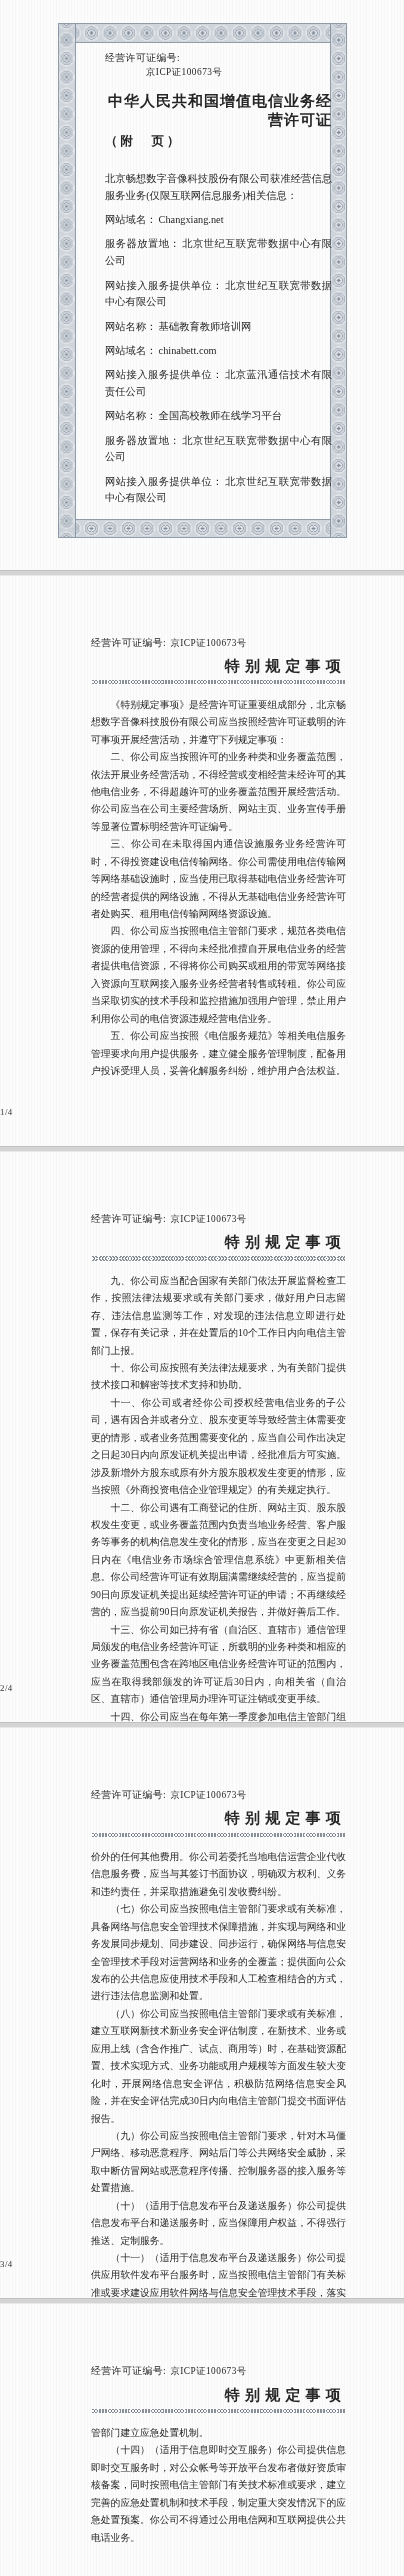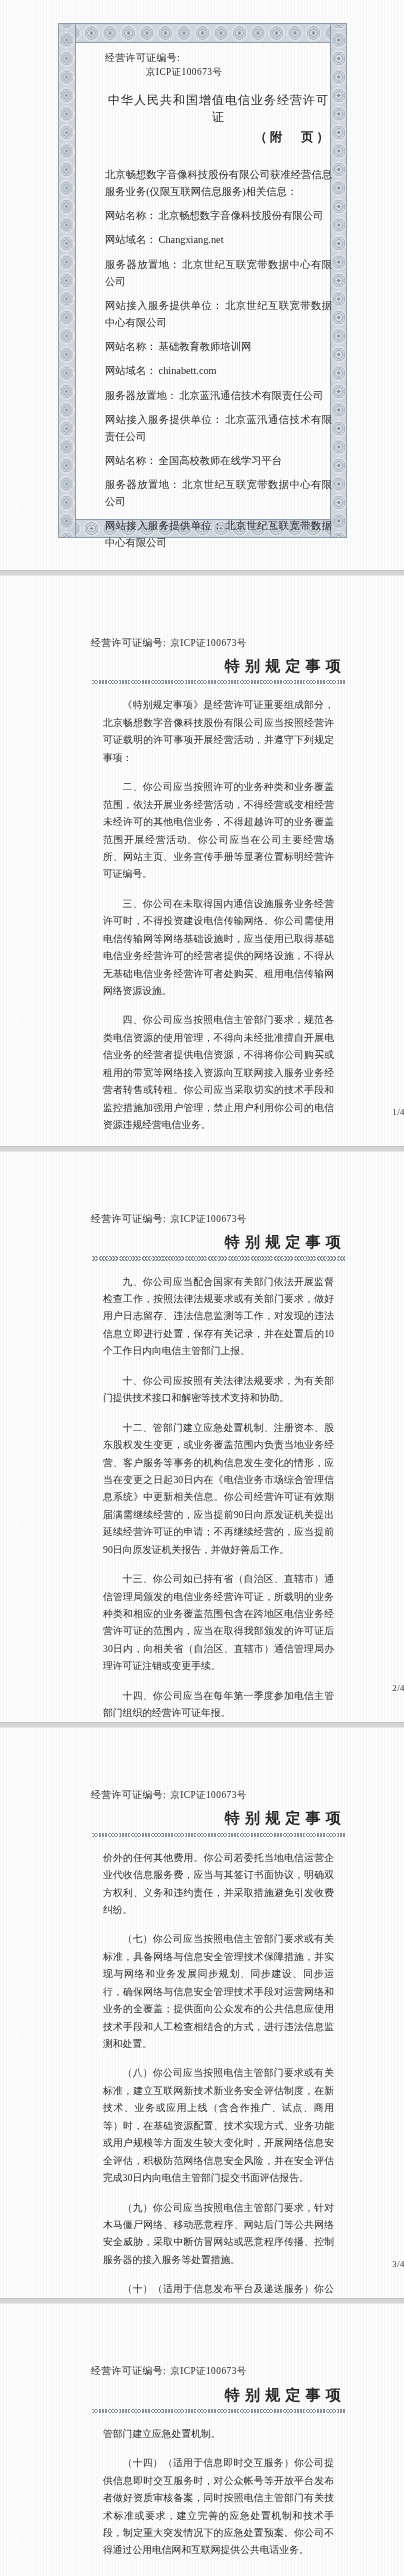--- a/index.html
+++ b/index.html
@@ -19,41 +19,41 @@
   }
   .ornate.h{left:58px;right:58px;height:17.5px;border-top:1px solid #8894a2;border-bottom:1px solid #8894a2;}
   .ornate.top{top:23px;}
   .ornate.bottom{bottom:32px;}
   .ornate.v{top:24px;bottom:33px;width:15.5px;border-left:1px solid #8894a2;border-right:1px solid #8894a2;background-size:16.5px 18.5px;}
   .ornate.left{left:58px;}
   .ornate.right{right:58px;}
   .p1-content{position:relative;padding:52px 73px 0 73px;}
   .lic-label{font-size:9.8px;letter-spacing:0.5px;}
   .lic-value-block{font-size:9.3px;padding-left:41px;margin-top:1px;letter-spacing:0.5px;}
-  .cert-title{font-size:12px;font-weight:normal;text-align:center;margin:13.4px 0 2.1px 0;letter-spacing:1px;}
-  .cert-subtitle{font-size:12.4px;font-weight:bold;text-align:right;margin:3.1px 0 20.6px 0;letter-spacing:3.1px;}
+  .cert-title{font-size:15px;font-weight:bold;text-align:right;margin:13.4px 0 2.1px 0;letter-spacing:1px;}
+  .cert-subtitle{font-size:12.4px;font-weight:bold;text-align:left;margin:3.1px 0 20.6px 0;letter-spacing:3.1px;}
   .p1line{font-size:10.3px;line-height:1.62;margin:0 0 7.7px 0;text-align:justify;}
   .p1line .val{padding-left:2.1px;}
   
   .sp-content{position:relative;padding:61px 59px 0 59px;}
   .sp-header{font-size:9.8px;letter-spacing:0.5px;margin:0 0 7.2px 0;}
   .sp-header .lic-value{font-size:9.3px;padding-left:4.1px;}
   .sp-title{font-size:15px;font-weight:bold;text-align:right;letter-spacing:5.2px;margin:3.1px 0 0 0;}
   .rule{
     height:4.1px;margin:4.1px auto 11.3px auto;width:99%;
     background-image:
       repeating-linear-gradient(115deg, rgba(110,118,128,.8) 0 0.8px, transparent 0.8px 2.6px),
       repeating-linear-gradient(65deg, rgba(110,118,128,.8) 0 0.8px, transparent 0.8px 2.6px);
   }
   .sp-body p{
-    font-size:9.8px;line-height:1.78;text-align:justify;margin:12px;text-indent:2em;
+    font-size:9.8px;line-height:1.78;text-align:justify;margin:0;text-indent:2em;
   }
   .sp-body p.cont{text-indent:0;}
   .page-no{
-    position:absolute;left:8px;right:0;bottom:29px;text-align:right;
+    position:absolute;left:0;right:0;bottom:29px;text-align:left;
     font-size:8.8px;letter-spacing:0.5px;color:#333;
   }
 </style>
 </head>
 <body>
 
 <div class="sheet">
 
   <div class="page">
     <div class="ornate h top"></div>
@@ -61,28 +61,26 @@
     <div class="ornate v left"></div>
     <div class="ornate v right"></div>
     <div class="p1-content">
       <div class="lic-label">经营许可证编号:</div>
       <div class="lic-value-block">京ICP证100673号</div>
       <div class="cert-title">中华人民共和国增值电信业务经营许可证</div>
       <div class="cert-subtitle">（附　页）</div>
 
       <p class="p1line">北京畅想数字音像科技股份有限公司获准经营信息服务业务(仅限互联网信息服务)相关信息：</p>
 
-      <p class="p1line"><span>网站名称：</span><span class="val">北京畅想数字音像科技股份有限公司</span></p>
       <p class="p1line"><span>网站域名：</span><span class="val">Changxiang.net</span></p>
       <p class="p1line"><span>服务器放置地：</span><span class="val">北京世纪互联宽带数据中心有限公司</span></p>
       <p class="p1line"><span>网站接入服务提供单位：</span><span class="val">北京世纪互联宽带数据中心有限公司</span></p>
 
       <p class="p1line"><span>网站名称：</span><span class="val">基础教育教师培训网</span></p>
       <p class="p1line"><span>网站域名：</span><span class="val">chinabett.com</span></p>
-      <p class="p1line"><span>服务器放置地：</span><span class="val">北京蓝汛通信技术有限责任公司</span></p>
       <p class="p1line"><span>网站接入服务提供单位：</span><span class="val">北京蓝汛通信技术有限责任公司</span></p>
 
       <p class="p1line"><span>网站名称：</span><span class="val">全国高校教师在线学习平台</span></p>
       <p class="p1line"><span>服务器放置地：</span><span class="val">北京世纪互联宽带数据中心有限公司</span></p>
       <p class="p1line"><span>网站接入服务提供单位：</span><span class="val">北京世纪互联宽带数据中心有限公司</span></p>
     </div>
   </div>
 
   <div class="page-gap"></div>
 
@@ -106,21 +104,22 @@
   <div class="page-gap"></div>
 
   <div class="page">
     <div class="sp-content">
       <div class="sp-header"><span>经营许可证编号:</span><span class="lic-value">京ICP证100673号</span></div>
       <div class="sp-title">特别规定事项</div>
       <div class="rule"></div>
       <div class="sp-body">
         <p>九、你公司应当配合国家有关部门依法开展监督检查工作，按照法律法规要求或有关部门要求，做好用户日志留存、违法信息监测等工作，对发现的违法信息立即进行处置，保存有关记录，并在处置后的10个工作日内向电信主管部门上报。</p>
         <p>十、你公司应按照有关法律法规要求，为有关部门提供技术接口和解密等技术支持和协助。</p>
-        <p>十二、管部门建立应急处置机制、注册资本、股东股权发生变更，或业务覆盖范围内负责当地业务经营、客户服务等事务的机构信息发生变化的情形，应当在变更之日起30日内在《电信业务市场综合管理信息系统》中更新相关信息。你公司经营许可证有效期届满需继续经营的，应当提前90日向原发证机关提出延续经营许可证的申请；不再继续经营的，应当提前90日向原发证机关报告，并做好善后工作。</p>
+        <p>十一、你公司或者经你公司授权经营电信业务的子公司，遇有因合并或者分立、股东变更等导致经营主体需要变更的情形，或者业务范围需要变化的，应当自公司作出决定之日起30日内向原发证机关提出申请，经批准后方可实施。涉及新增外方股东或原有外方股东股权发生变更的情形，应当按照《外商投资电信企业管理规定》的有关规定执行。</p>
+        <p>十二、你公司遇有工商登记的住所、网站主页、股东股权发生变更，或业务覆盖范围内负责当地业务经营、客户服务等事务的机构信息发生变化的情形，应当在变更之日起30日内在《电信业务市场综合管理信息系统》中更新相关信息。你公司经营许可证有效期届满需继续经营的，应当提前90日向原发证机关提出延续经营许可证的申请；不再继续经营的，应当提前90日向原发证机关报告，并做好善后工作。</p>
         <p>十三、你公司如已持有省（自治区、直辖市）通信管理局颁发的电信业务经营许可证，所载明的业务种类和相应的业务覆盖范围包含在跨地区电信业务经营许可证的范围内，应当在取得我部颁发的许可证后30日内，向相关省（自治区、直辖市）通信管理局办理许可证注销或变更手续。</p>
         <p>十四、你公司应当在每年第一季度参加电信主管部门组织的经营许可证年报。</p>
 
       </div>
     </div>
     <div class="page-no">2/4</div>
   </div>
 
   <div class="page-gap"></div>
 

